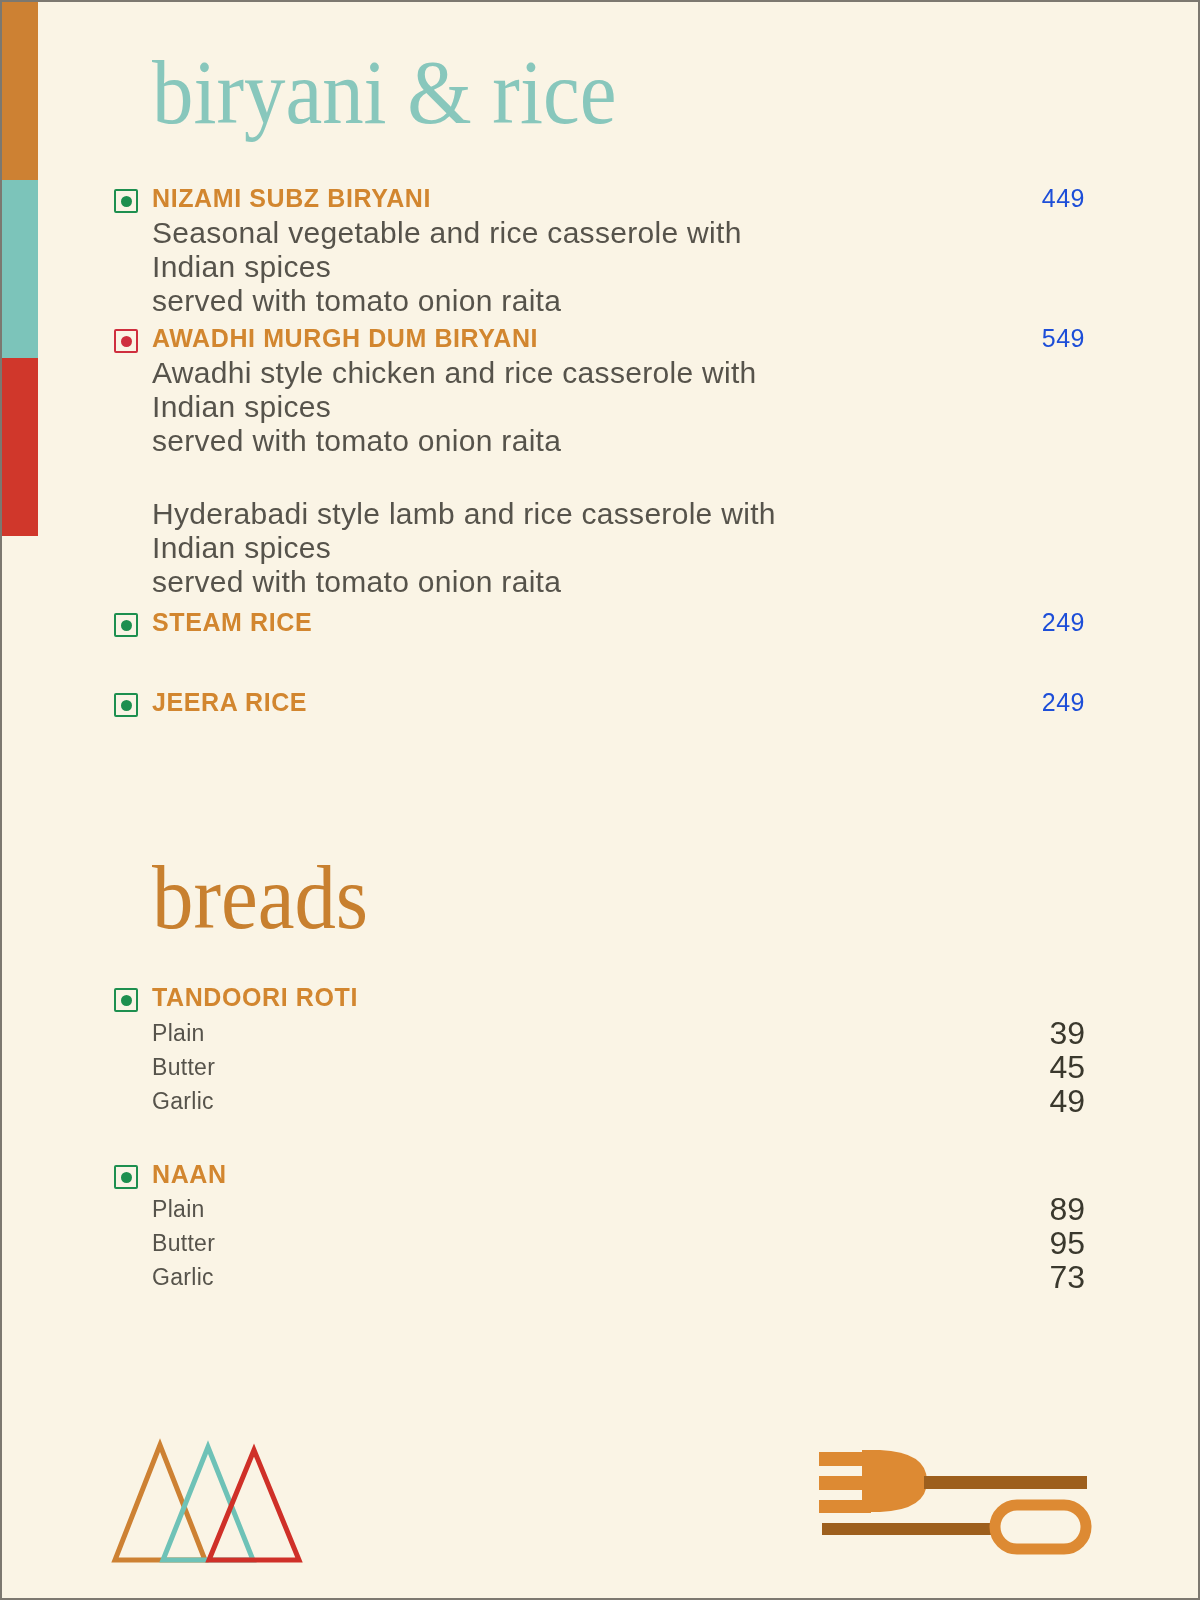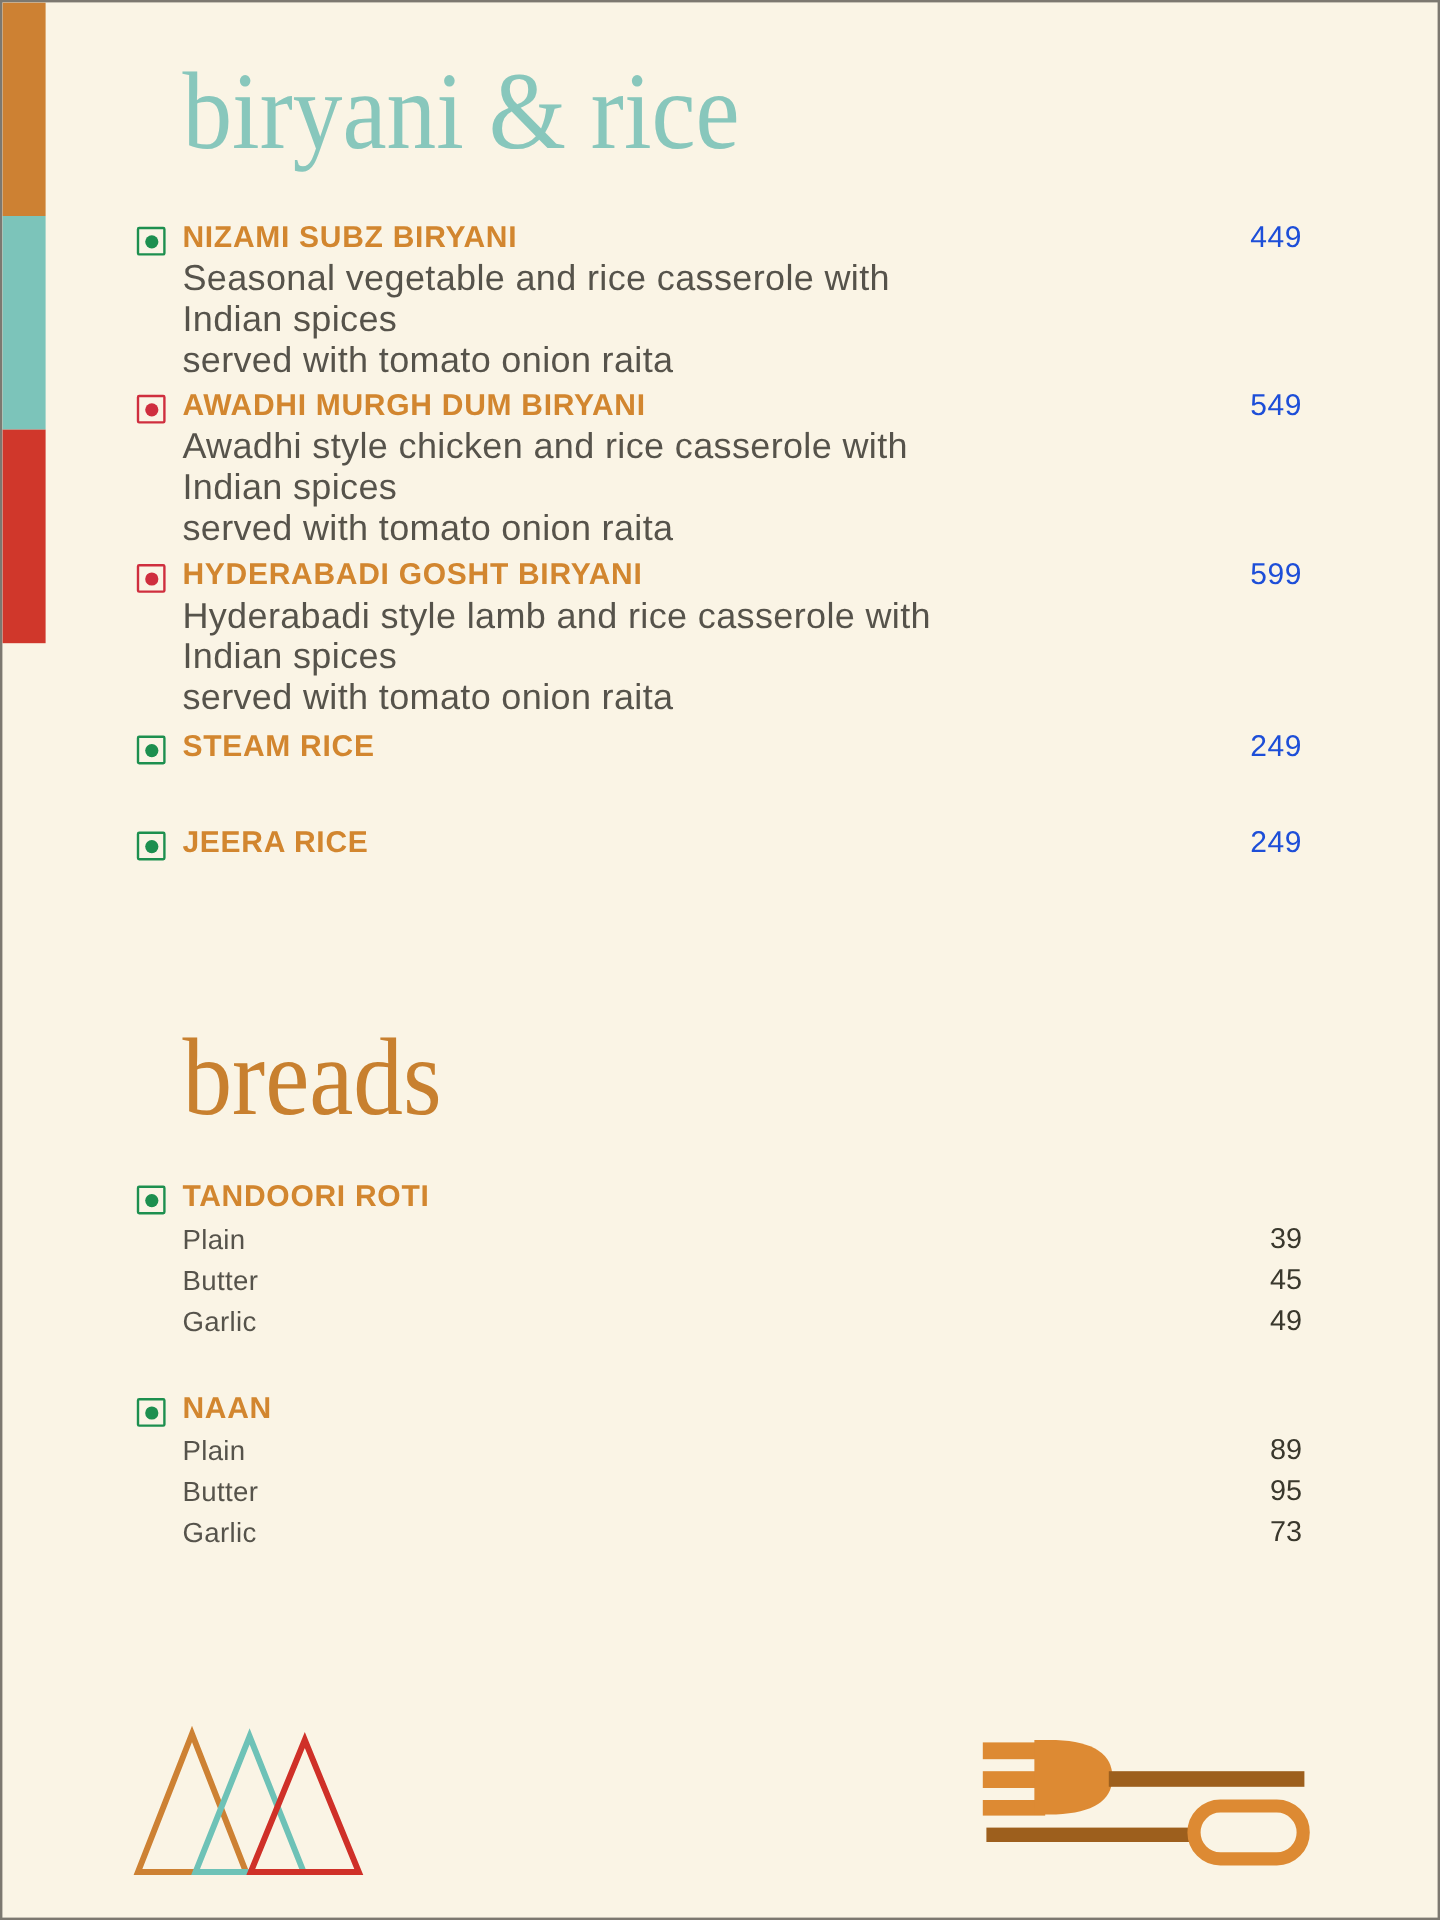--- a/index.html
+++ b/index.html
@@ -56,21 +56,21 @@
   }
   .item-desc{
     position:absolute;left:150px;width:640px;
     color:#56534b;font-size:30px;line-height:34px;
     letter-spacing:0.3px;
   }
   
   .variants{position:absolute;left:150px;right:113px;}
   .variant-row{display:flex;align-items:center;height:34px;}
   .variant-label{color:#56534b;font-size:23px;letter-spacing:0.3px;}
-  .variant-price{margin-left:auto;color:#3a382d;font-size:24px;text-align:center;}
+  .variant-price{margin-left:auto;color:#3a382d;font-size:32px;text-align:center;}
 
   
   .triangles{position:absolute;left:100px;top:1428px;}
   .cutlery{position:absolute;left:810px;top:1440px;}
 </style>
 </head>
 <body>
 
 <div class="page">
 
@@ -99,27 +99,20 @@
         <span class="dot"></span>
       </span>
     <span class="item-name">AWADHI MURGH DUM BIRYANI</span>
     <span class="item-price">549</span>
   </div>
   <div class="item-desc" style="top:354px">
     <div>Awadhi style chicken and rice casserole with Indian spices</div>
     <div>served with tomato onion raita</div>
   </div>
 
-  <div class="item-row" style="top:462px">
-    <span class="ind nonveg">
-        <span class="dot"></span>
-      </span>
-    <span class="item-name">HYDERABADI GOSHT BIRYANI</span>
-    <span class="item-price">599</span>
-  </div>
   <div class="item-desc" style="top:495px">
     <div>Hyderabadi style lamb and rice casserole with Indian spices</div>
     <div>served with tomato onion raita</div>
   </div>
 
   <div class="item-row" style="top:605px">
     <span class="ind veg">
         <span class="dot"></span>
       </span>
     <span class="item-name">STEAM RICE</span>

